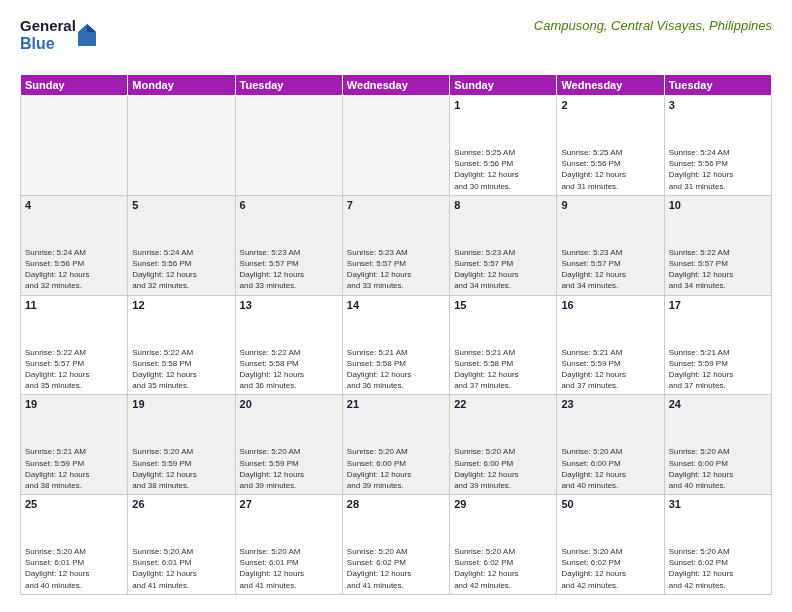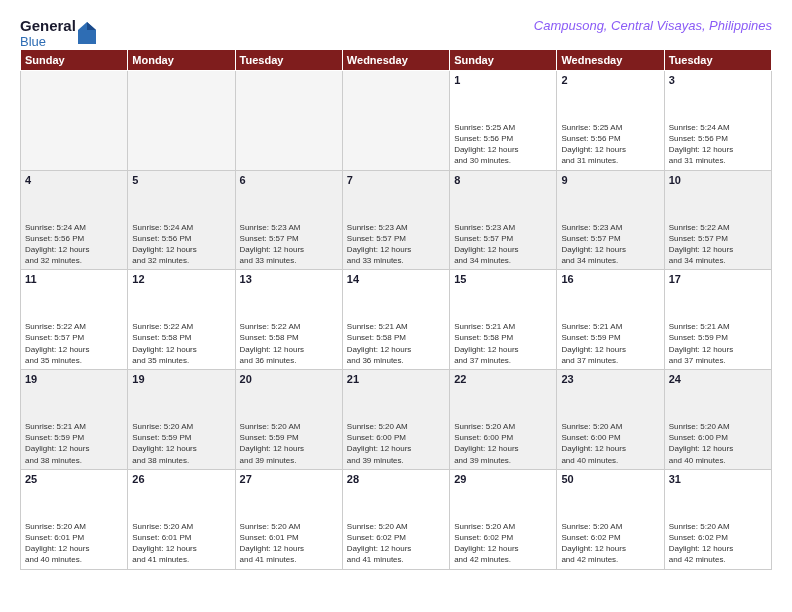--- a/index.html
+++ b/index.html
@@ -12,67 +12,67 @@
     }
     .page {
       width: 792px;
       height: 612px;
       padding: 18px 20px 10px 20px;
     }
     .header {
       display: flex;
       justify-content: space-between;
       align-items: flex-start;
-      margin-bottom: 0;
+      margin-bottom: 22px;
     }
     .logo {
       display: flex;
       align-items: center;
     }
     .logo-text {
       display: flex;
       flex-direction: column;
       line-height: 1.1;
     }
     .logo-general {
       font-size: 15px;
       font-weight: bold;
       color: #1a1a2e;
     }
     .logo-blue {
-      font-size: 13px;
-      font-weight: normal;
+      font-size: 16px;
+      font-weight: bold;
       color: #2e6db4;
     }
     .logo-icon {
       width: 18px;
       height: 22px;
       margin-left: 2px;
     }
     .title-block {
       text-align: right;
     }
     .month-year {
       font-size: 32px;
       font-weight: bold;
       color: #1a1a2e;
       line-height: 1.1;
     }
     .location {
       font-size: 13px;
-      color: #8b5cf6;
+      color: #4d7c0f;
       font-style: italic;
     }
     .calendar {
       width: 100%;
       border-collapse: collapse;
       table-layout: fixed;
     }
     .calendar th {
-      background: #7f1d1d;
+      background: #a21caf;
       color: #fff;
       font-size: 11px;
       font-weight: bold;
       padding: 4px 4px;
       text-align: left;
       border: 1px solid #fff;
     }
     .calendar td {
       border: 1px solid #ccc;
       vertical-align: top;

